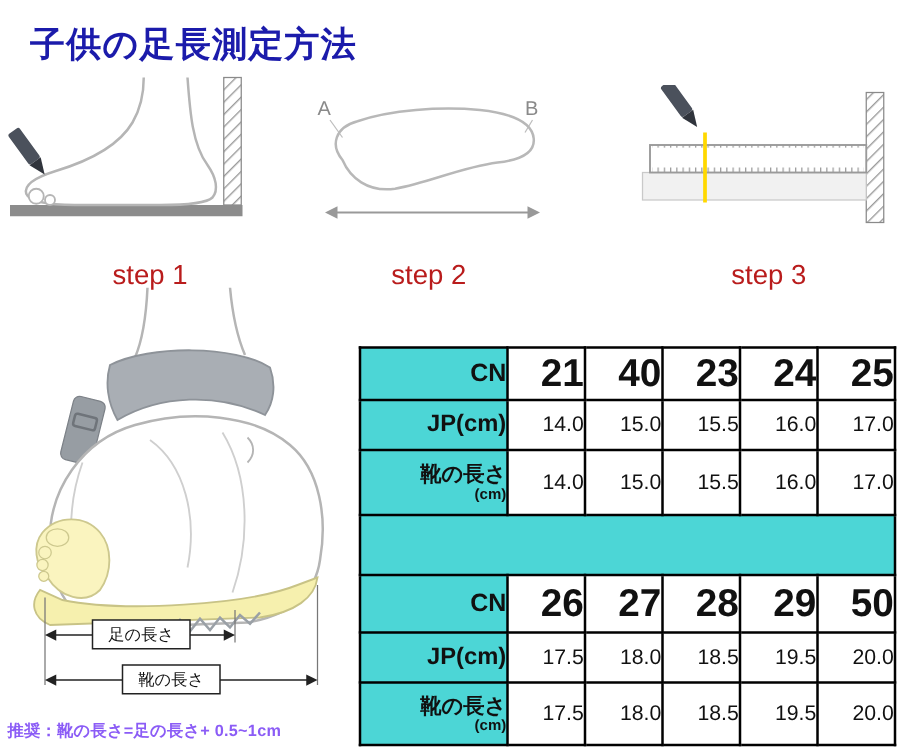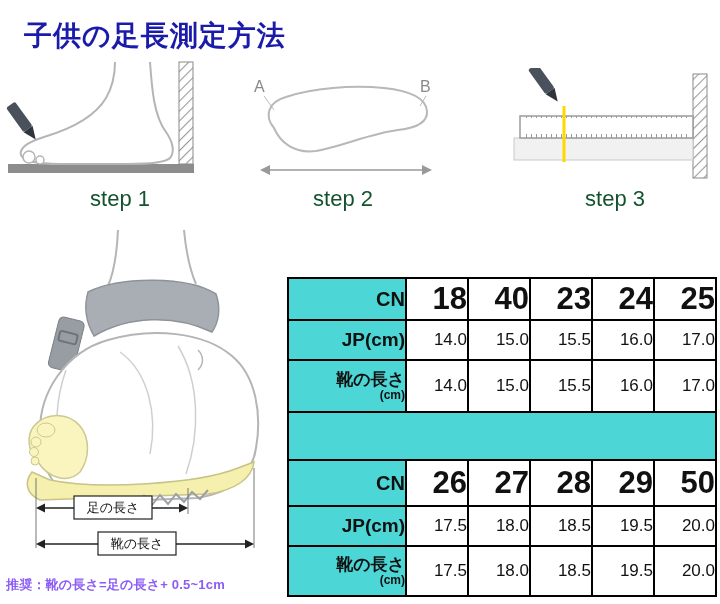--- a/index.html
+++ b/index.html
@@ -5,21 +5,21 @@
   html,body{margin:0;padding:0;}
   body{
     width:720px;height:604px;position:relative;background:#ffffff;
     font-family:"Liberation Sans","DejaVu Sans",sans-serif;overflow:hidden;color:#111;
   }
   .abs{position:absolute;}
   .page-title{
     left:24px;top:17px;font-size:28px;font-weight:bold;color:#1b1bab;letter-spacing:1px;
   }
   .step-label{
-    font-size:22px;color:#14532d;text-align:center;width:130px;
+    font-size:22px;color:#b91c1c;text-align:center;width:130px;margin-top:21px;
   }
   table.sizes{border-collapse:collapse;table-layout:fixed;background:#fff;}
   table.sizes td{
     border:2px solid #000;text-align:right;vertical-align:middle;padding:0;
     font-family:"Liberation Sans","DejaVu Sans",sans-serif;
   }
   .cyan{background:#4cd6d6;}
   .big{font-size:31px;font-weight:bold;font-family:"DejaVu Sans",sans-serif;}
   .num{font-size:17px;}
   .lab-cn{font-size:20px;font-weight:600;}
@@ -131,21 +131,21 @@
     <col style="width:118px">
       <col style="width:62px">
       <col style="width:62px">
       <col style="width:62px">
       <col style="width:62px">
       <col style="width:62px">
   </colgroup>
   <tbody>
     <tr style="height:42px">
       <td class="cyan lab-cn">CN</td>
-      <td class="big">18</td>
+      <td class="big">21</td>
       <td class="big">40</td>
       <td class="big">23</td>
       <td class="big">24</td>
       <td class="big">25</td>
     </tr>
     <tr style="height:40px">
       <td class="cyan lab-jp">JP(cm)</td>
       <td class="num">14.0</td>
       <td class="num">15.0</td>
       <td class="num">15.5</td>

